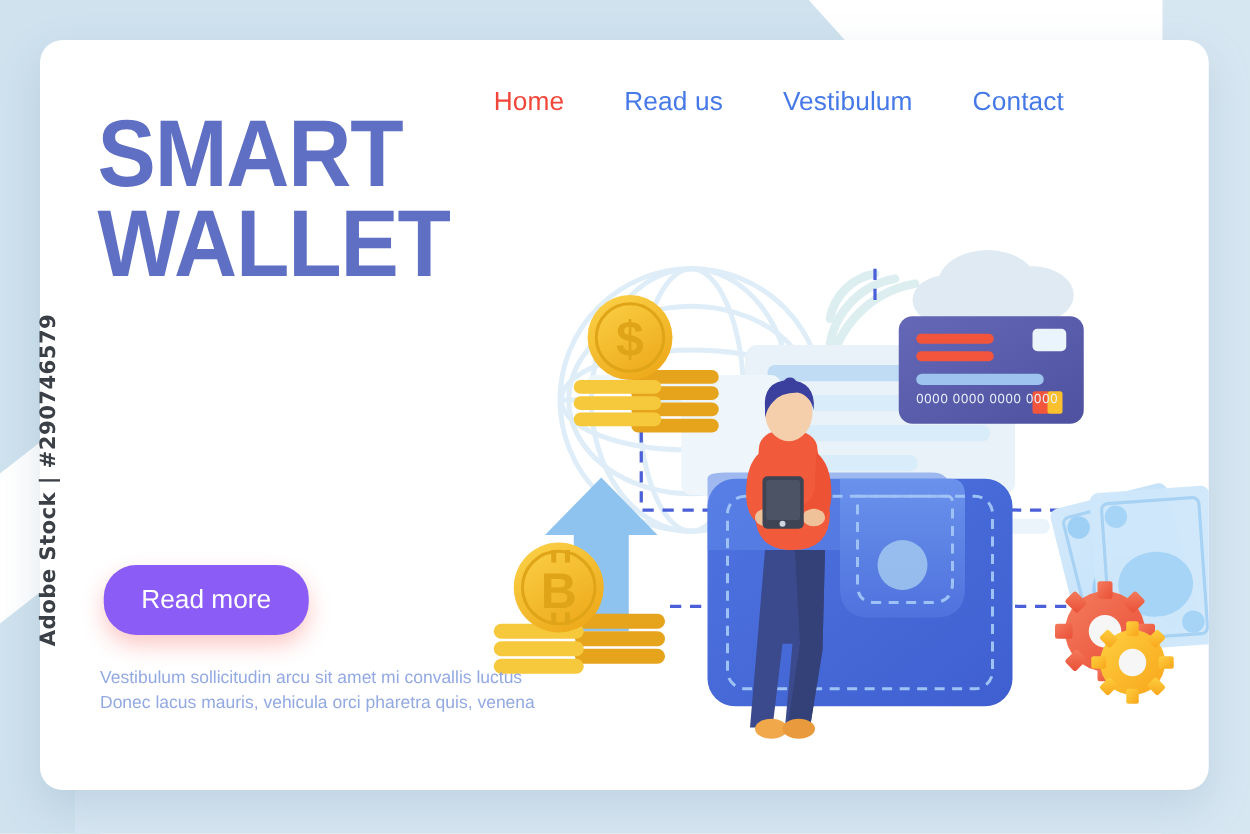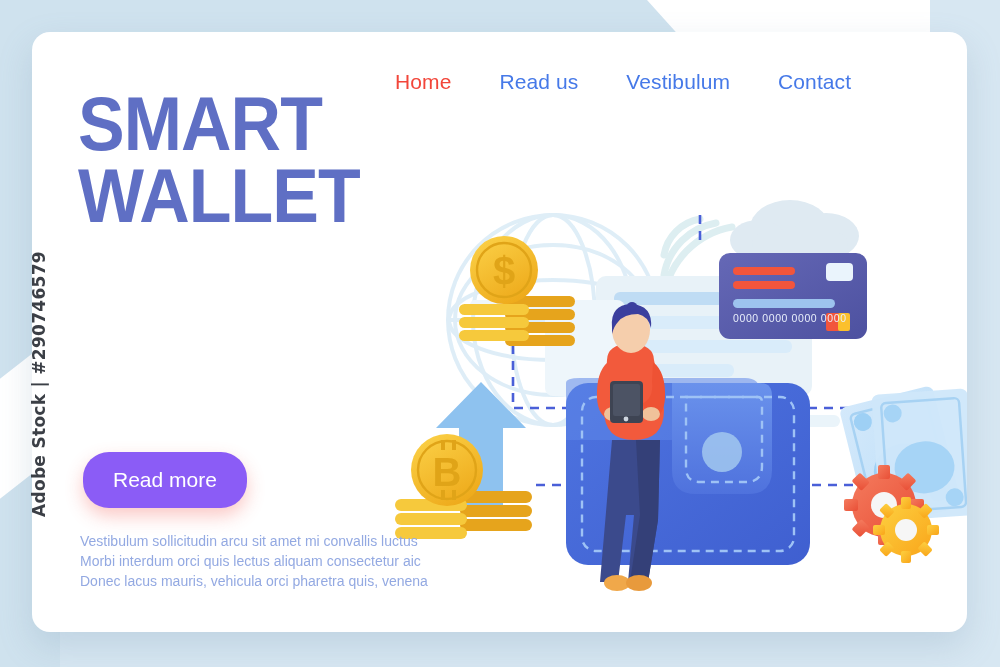--- a/index.html
+++ b/index.html
@@ -351,19 +351,18 @@
 
   <div class="headline">
     <div>SMART</div>
     <div>WALLET</div>
   </div>
 
   <button class="cta">Read more</button>
 
   <div class="copy">
     <div>Vestibulum sollicitudin arcu sit amet mi convallis luctus</div>
-    <div>Morbi interdum orci quis lectus aliquam consectetur aic</div>
     <div>Donec lacus mauris, vehicula orci pharetra quis, venena</div>
   </div>
 
   <div class="wm">Adobe Stock | #290746579</div>
 
 </div>
 
 </body></html>

